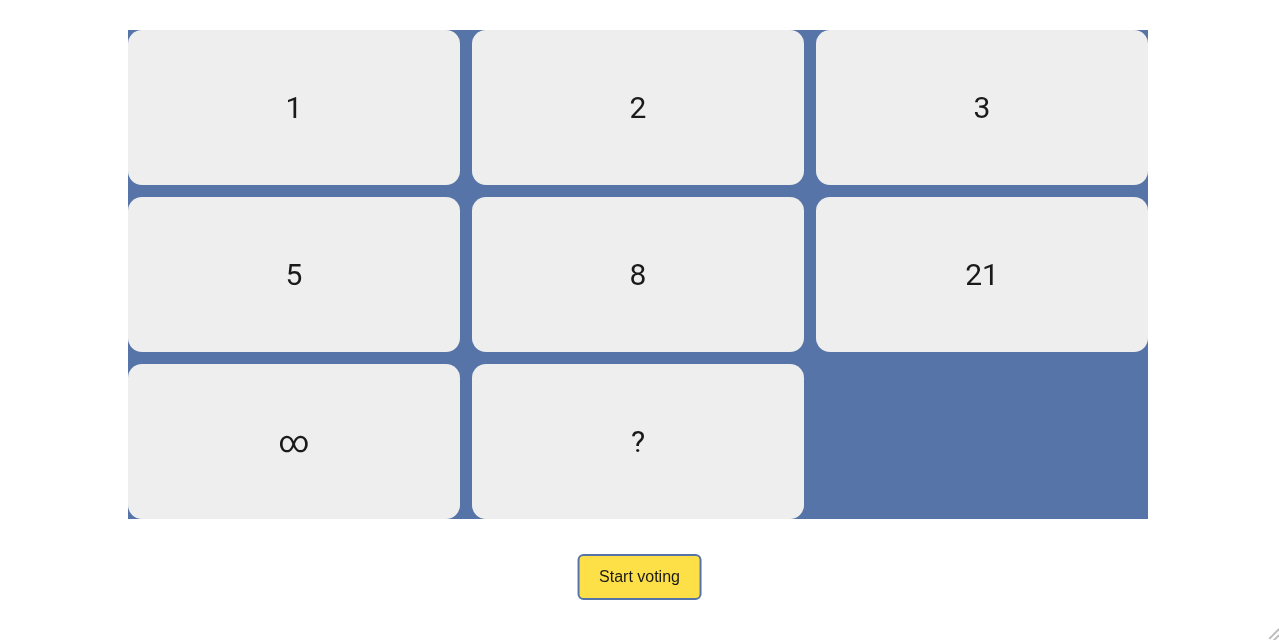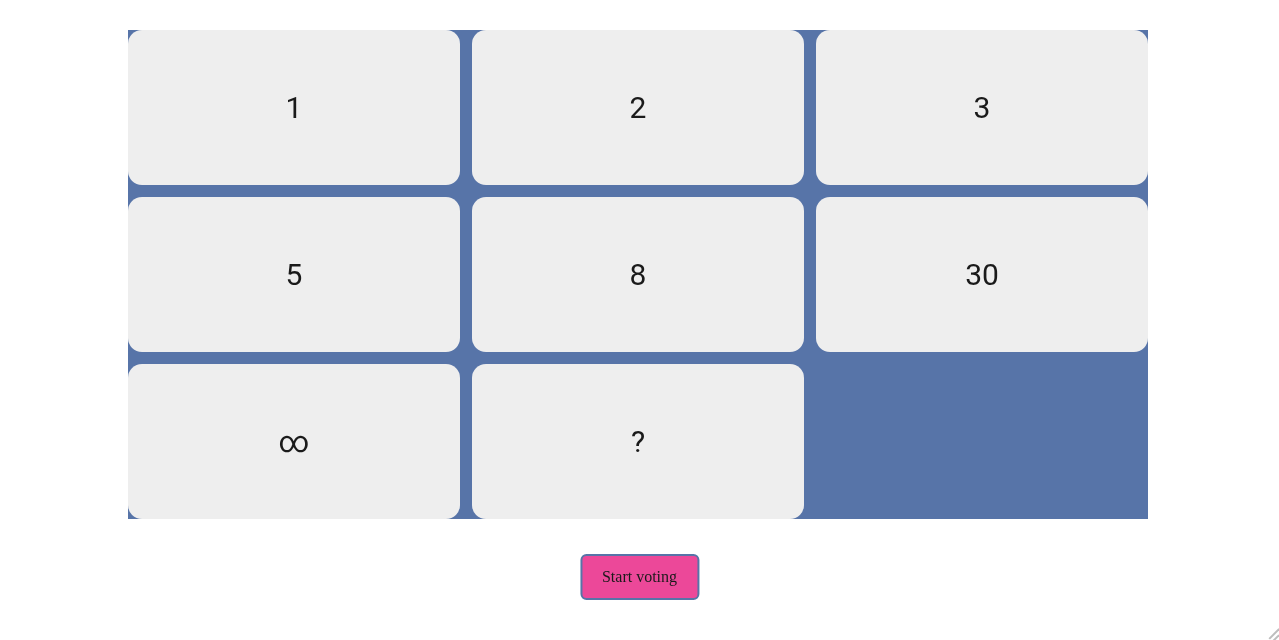--- a/index.html
+++ b/index.html
@@ -43,28 +43,28 @@
       font-size: 30px;
       font-weight: 400;
       color: #1a1a1a;
     }
 
     .start-button {
       position: absolute;
       left: 50%;
       transform: translateX(-50%);
       top: 554px;
-      background: #ec4899;
+      background: #fde047;
       border: 2px solid #5774a8;
       border-radius: 6px;
       padding: 12px 20px;
       font-size: 16px;
       color: #1a1a1a;
       cursor: pointer;
-      font-family: Liberation Serif, serif;
+      font-family: Liberation Sans, sans-serif;
     }
 
     .resize-handle {
       position: absolute;
       right: 0;
       bottom: 0;
       width: 16px;
       height: 16px;
       pointer-events: none;
     }
@@ -105,21 +105,21 @@
   <div class="card">
     <span class="card-label">3</span>
   </div>
   <div class="card">
     <span class="card-label">5</span>
   </div>
   <div class="card">
     <span class="card-label">8</span>
   </div>
   <div class="card">
-    <span class="card-label">30</span>
+    <span class="card-label">21</span>
   </div>
   <div class="card">
     <span class="card-label">∞</span>
   </div>
   <div class="card">
     <span class="card-label">?</span>
   </div>
 </div>
 
 <button class="start-button">Start voting</button>

